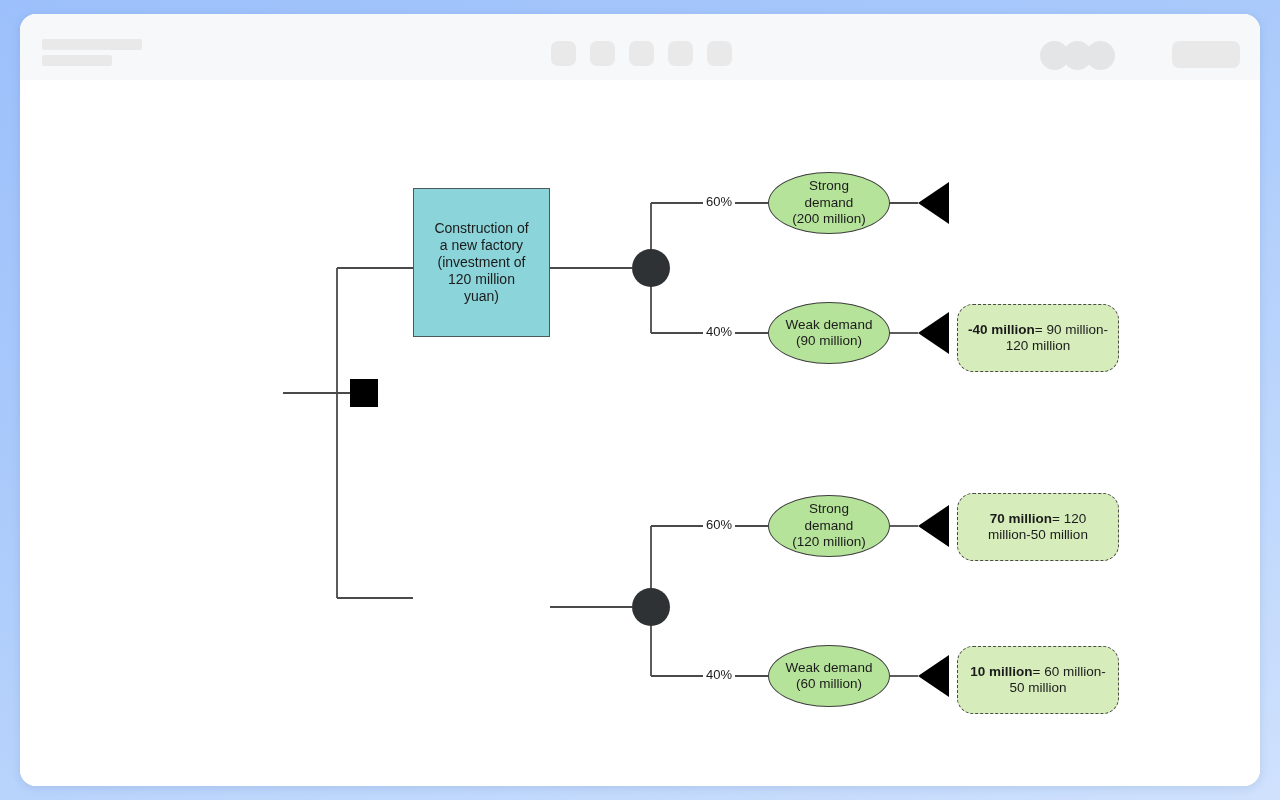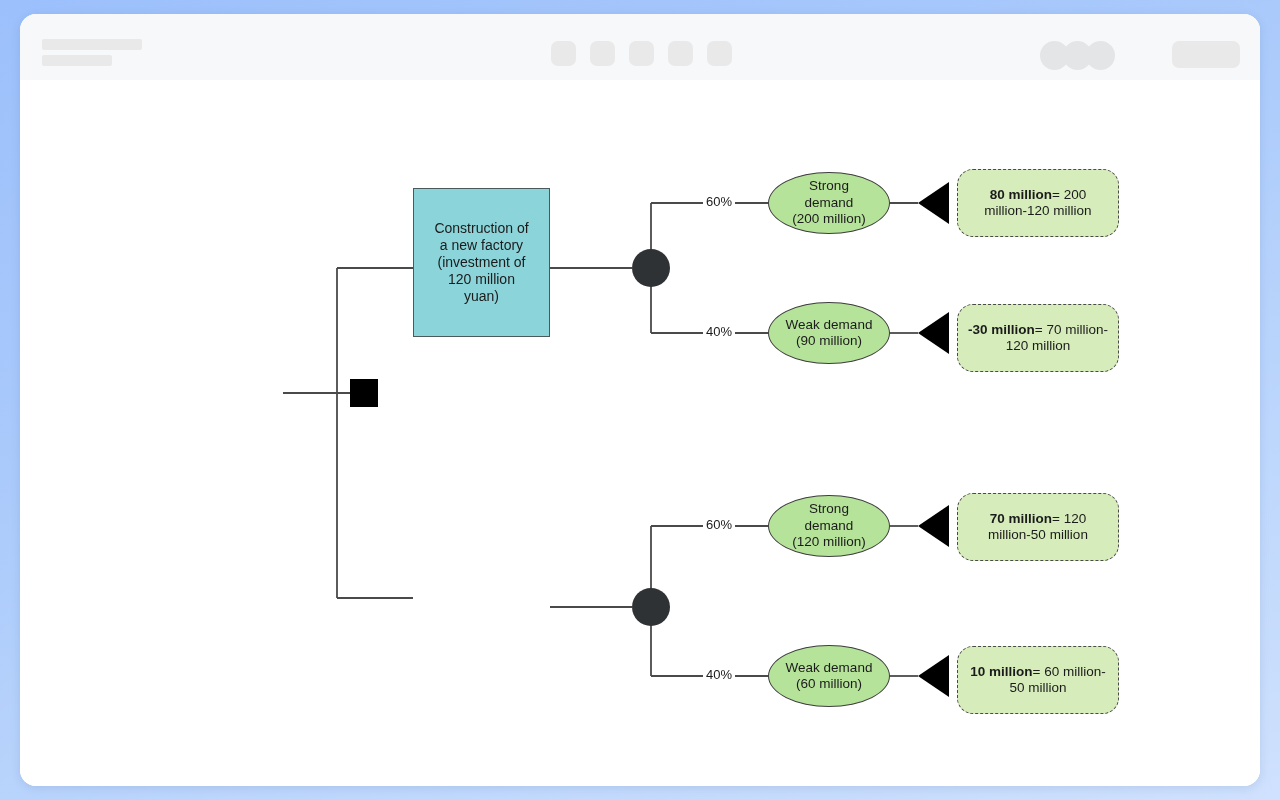--- a/index.html
+++ b/index.html
@@ -219,29 +219,24 @@
     </div>
     <div class="node node-outcome-ellipse" style="left:748px; top:565px; width:122px; height:62px;">
       <span>Weak demand<br>(60 million)</span>
     </div>
 
     <div class="arrow-tri" style="left:898px; top:102px;"></div>
     <div class="arrow-tri" style="left:898px; top:232px;"></div>
     <div class="arrow-tri" style="left:898px; top:425px;"></div>
     <div class="arrow-tri" style="left:898px; top:575px;"></div>
 
-    <div class="node node-payoff" style="left:937px; top:89px; width:162px; height:68px;">
-      <span>
-        <b>80 million</b><span>= 200 million-120 million</span>
-      </span>
-    </div>
 
     <div class="node node-payoff" style="left:937px; top:224px; width:162px; height:68px;">
       <span>
-        <b>-30 million</b><span>= 70 million-120 million</span>
+        <b>-40 million</b><span>= 90 million-120 million</span>
       </span>
     </div>
 
     <div class="node node-payoff" style="left:937px; top:413px; width:162px; height:68px;">
       <span>
         <b>70 million</b><span>= 120 million-50 million</span>
       </span>
     </div>
 
     <div class="node node-payoff" style="left:937px; top:530px; width:162px; height:68px;margin-top:36px;">

